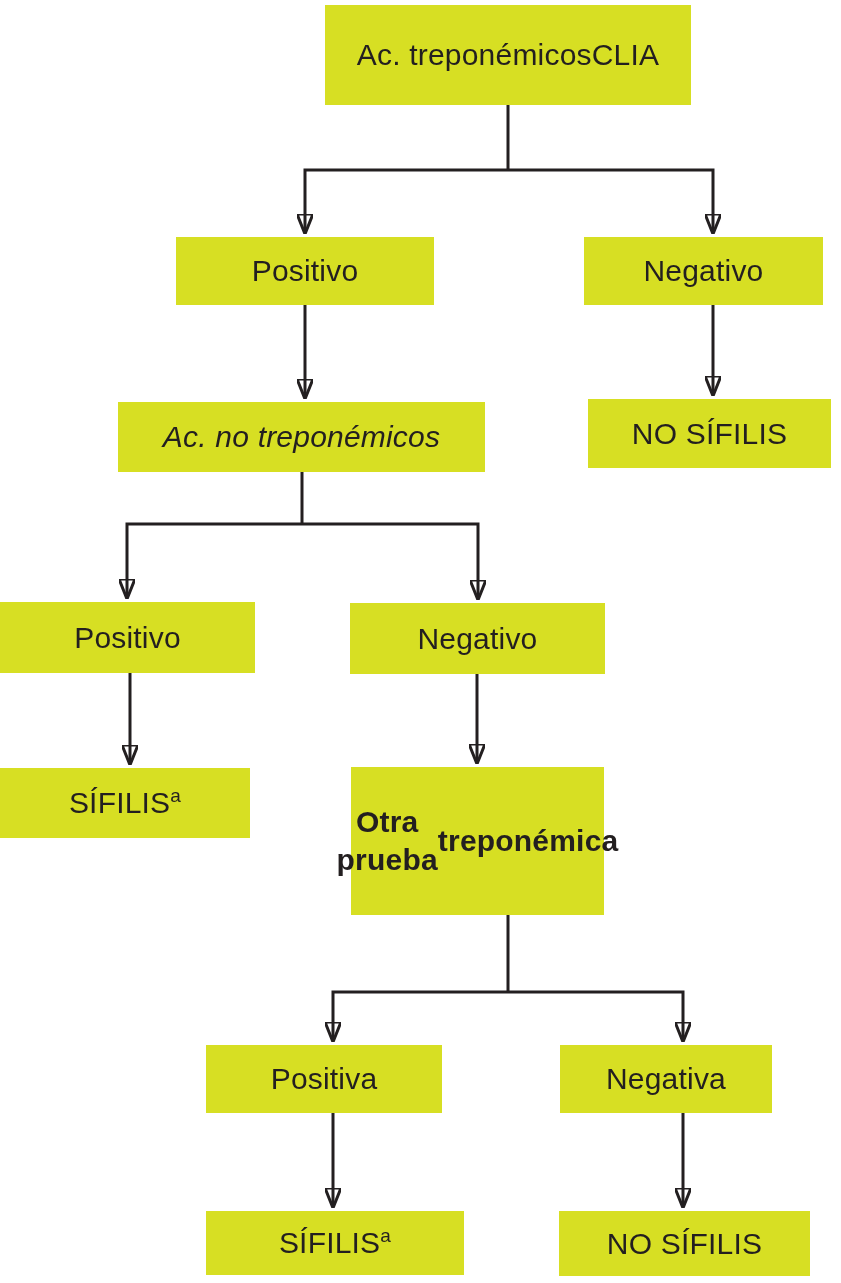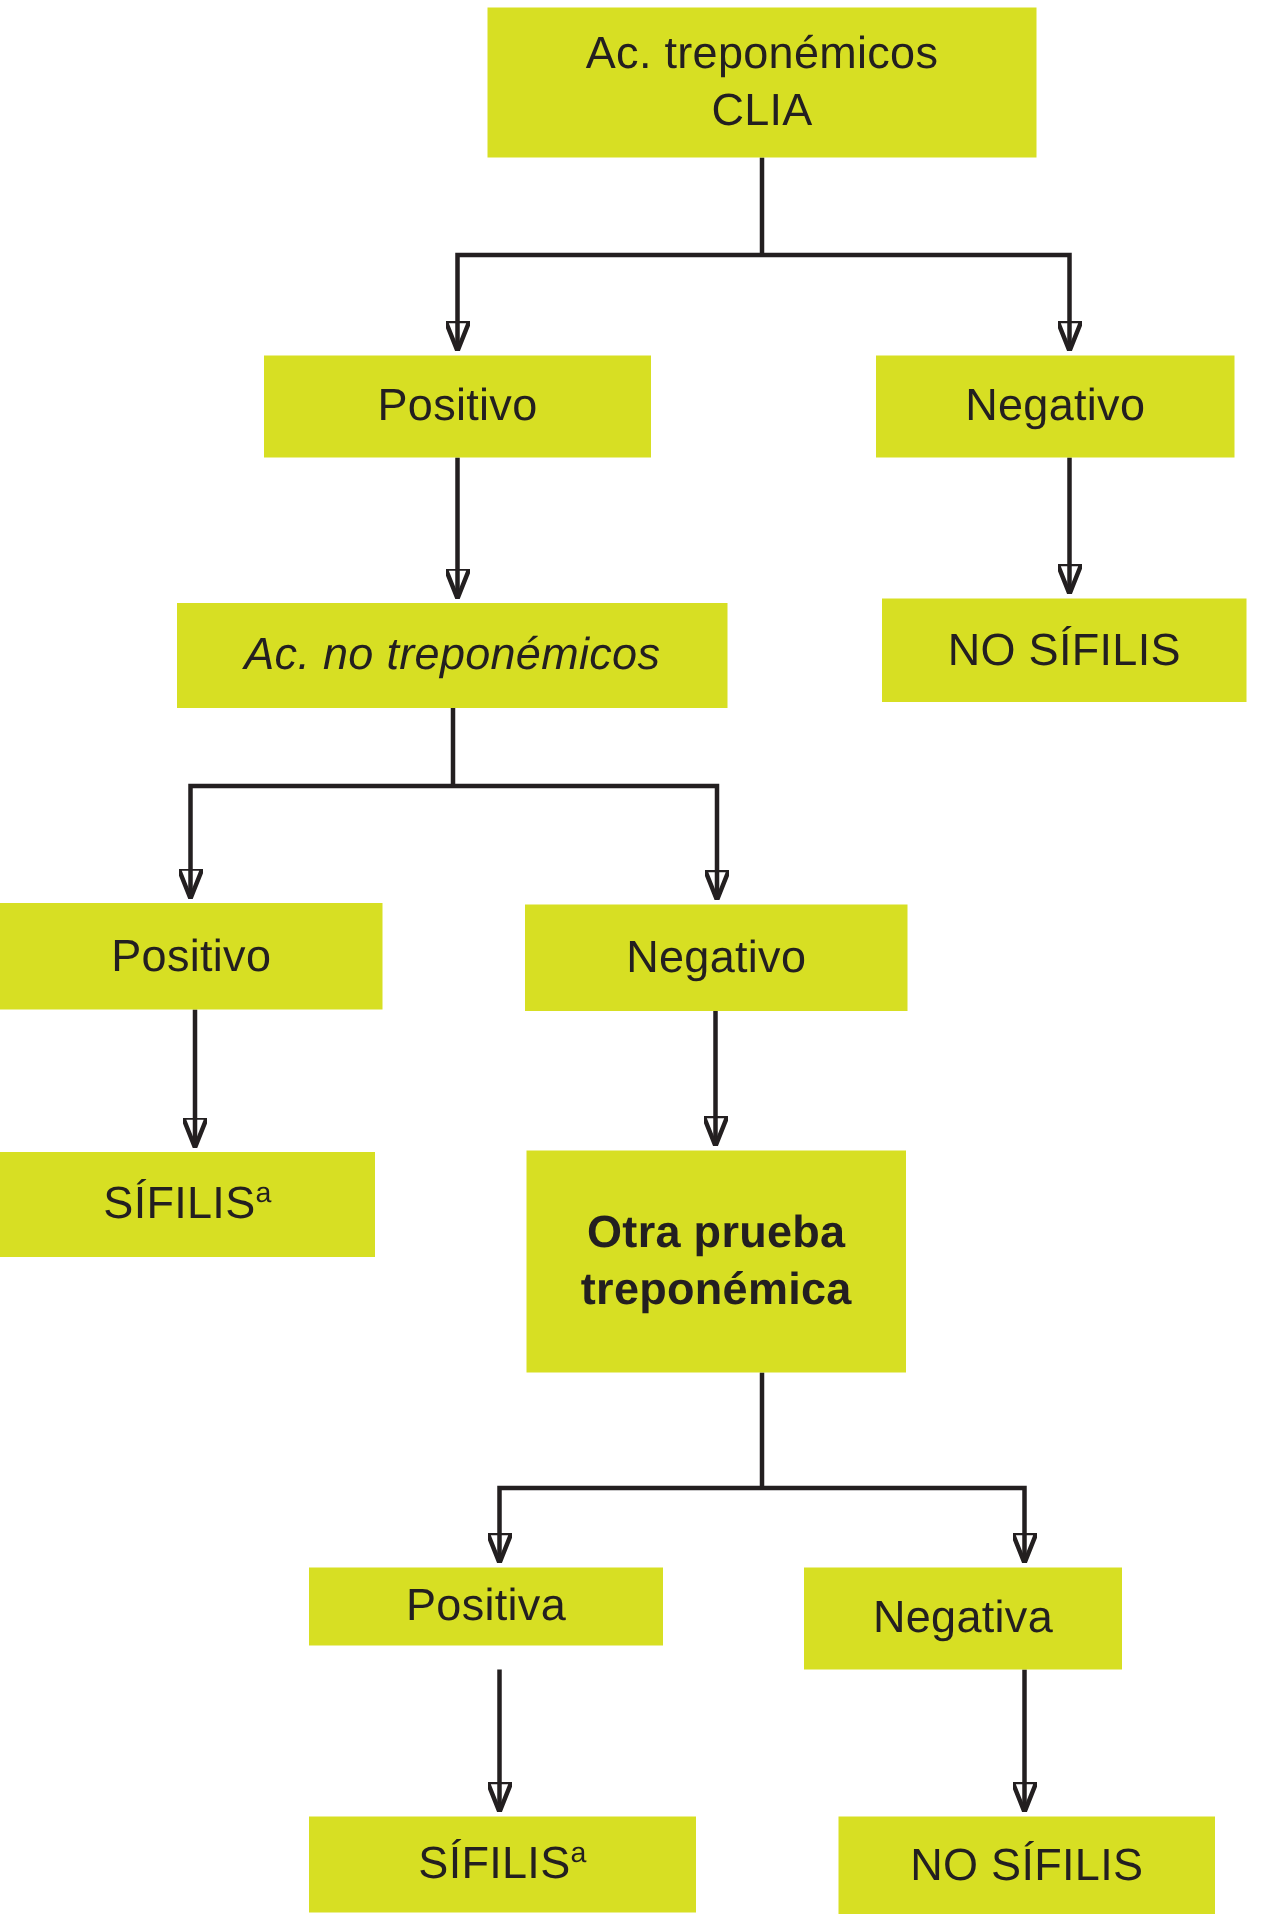--- a/index.html
+++ b/index.html
@@ -26,21 +26,21 @@
     fill: none;
     stroke: #231f20;
     stroke-width: 3;
     stroke-linejoin: miter;
   }
   .node {
     position: absolute;
     background: #d7df23;
     color: #231f20;
     display: flex;
-    flex-direction: column;
+    flex-direction: row;
     align-items: center;
     justify-content: center;
     text-align: center;
     font-size: 30px;
     line-height: 38px;
     letter-spacing: 0.2px;
     user-select: none;
   }
   .node sup {
     font-size: 19px;
@@ -113,25 +113,25 @@
 
   <div class="node" style="left:0px; top:768px; width:250px; height:70px;">
     <span><span>SÍFILIS</span><sup>a</sup></span>
   </div>
 
   <div class="node" style="left:351px; top:767px; width:253px; height:148px;font-weight:bold;">
     <span>Otra prueba</span>
     <span>treponémica</span>
   </div>
 
-  <div class="node" style="left:206px; top:1045px; width:236px; height:52px;">
+  <div class="node" style="left:206px; top:1045px; width:236px; height:68px;">
     <span>Positiva</span>
   </div>
 
-  <div class="node" style="left:536px; top:1045px; width:212px; height:68px;text-align:center;">
+  <div class="node" style="left:560px; top:1045px; width:212px; height:68px;text-align:center;">
     <span>Negativa</span>
   </div>
 
   <div class="node" style="left:206px; top:1211px; width:258px; height:64px;">
     <span><span>SÍFILIS</span><sup>a</sup></span>
   </div>
 
   <div class="node" style="left:559px; top:1211px; width:251px; height:65px;">
     <span>NO SÍFILIS</span>
   </div>

